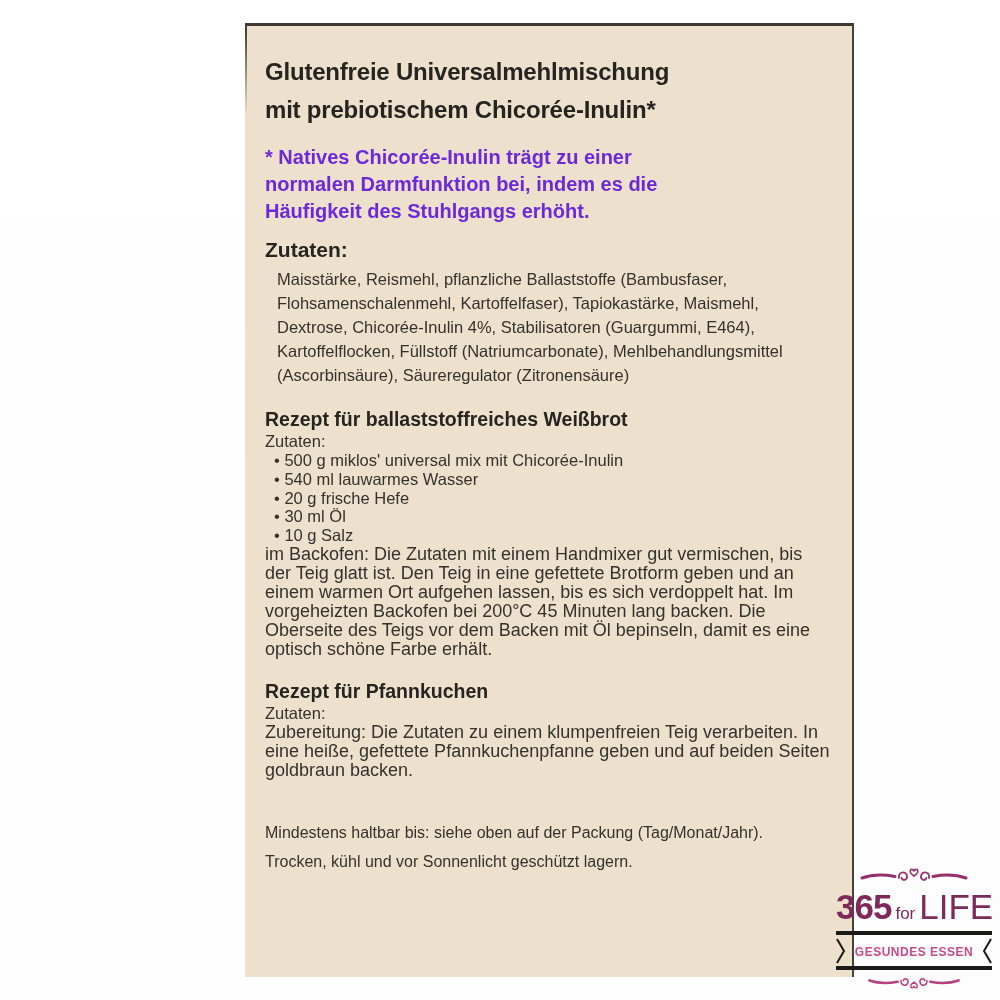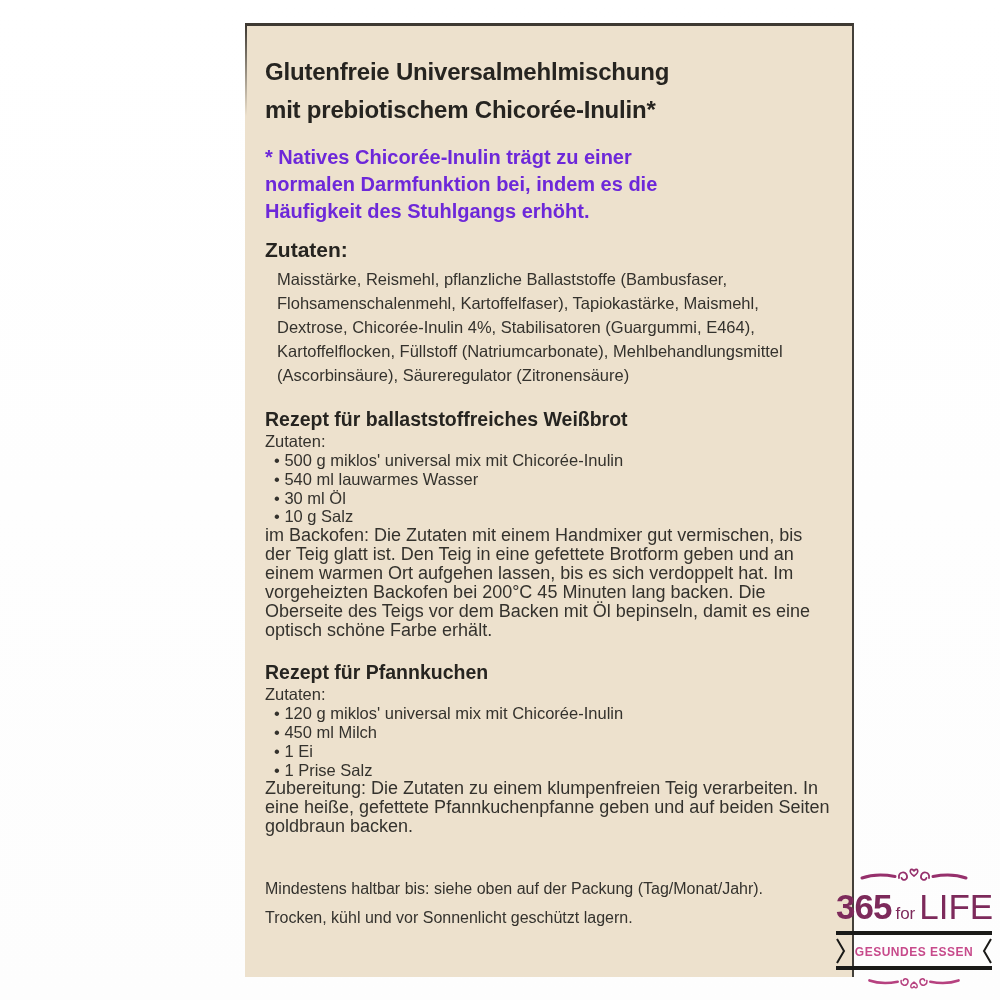--- a/index.html
+++ b/index.html
@@ -71,35 +71,30 @@
 
     <h2 class="ing-heading">Zutaten:</h2>
     <p class="ing-text">Maisstärke, Reismehl, pflanzliche Ballaststoffe (Bambusfaser, Flohsamenschalenmehl, Kartoffelfaser), Tapiokastärke, Maismehl, Dextrose, Chicorée-Inulin 4%, Stabilisatoren (Guargummi, E464), Kartoffelflocken, Füllstoff (Natriumcarbonate), Mehlbehandlungsmittel (Ascorbinsäure), Säureregulator (Zitronensäure)</p>
 
     <section class="recipe">
       <h3>Rezept für ballaststoffreiches Weißbrot</h3>
       <p class="sub">Zutaten:</p>
       <ul>
         <li>500 g miklos' universal mix mit Chicorée-Inulin</li>
         <li>540 ml lauwarmes Wasser</li>
+        <li>20 g frische Hefe</li>
         <li>30 ml Öl</li>
         <li>10 g Salz</li>
       </ul>
       <p class="instr">im Backofen: Die Zutaten mit einem Handmixer gut vermischen, bis der Teig glatt ist. Den Teig in eine gefettete Brotform geben und an einem warmen Ort aufgehen lassen, bis es sich verdoppelt hat. Im vorgeheizten Backofen bei 200°C 45 Minuten lang backen. Die Oberseite des Teigs vor dem Backen mit Öl bepinseln, damit es eine optisch schöne Farbe erhält.</p>
     </section>
 
     <section class="recipe">
       <h3>Rezept für Pfannkuchen</h3>
       <p class="sub">Zutaten:</p>
-      <ul>
-        <li>120 g miklos' universal mix mit Chicorée-Inulin</li>
-        <li>450 ml Milch</li>
-        <li>1 Ei</li>
-        <li>1 Prise Salz</li>
-      </ul>
       <p class="instr">Zubereitung: Die Zutaten zu einem klumpenfreien Teig verarbeiten. In eine heiße, gefettete Pfannkuchenpfanne geben und auf beiden Seiten goldbraun backen.</p>
     </section>
 
     <div class="storage">
       <div>Mindestens haltbar bis: siehe oben auf der Packung (Tag/Monat/Jahr).</div>
       <div>Trocken, kühl und vor Sonnenlicht geschützt lagern.</div>
     </div>
 
   </div>
 

